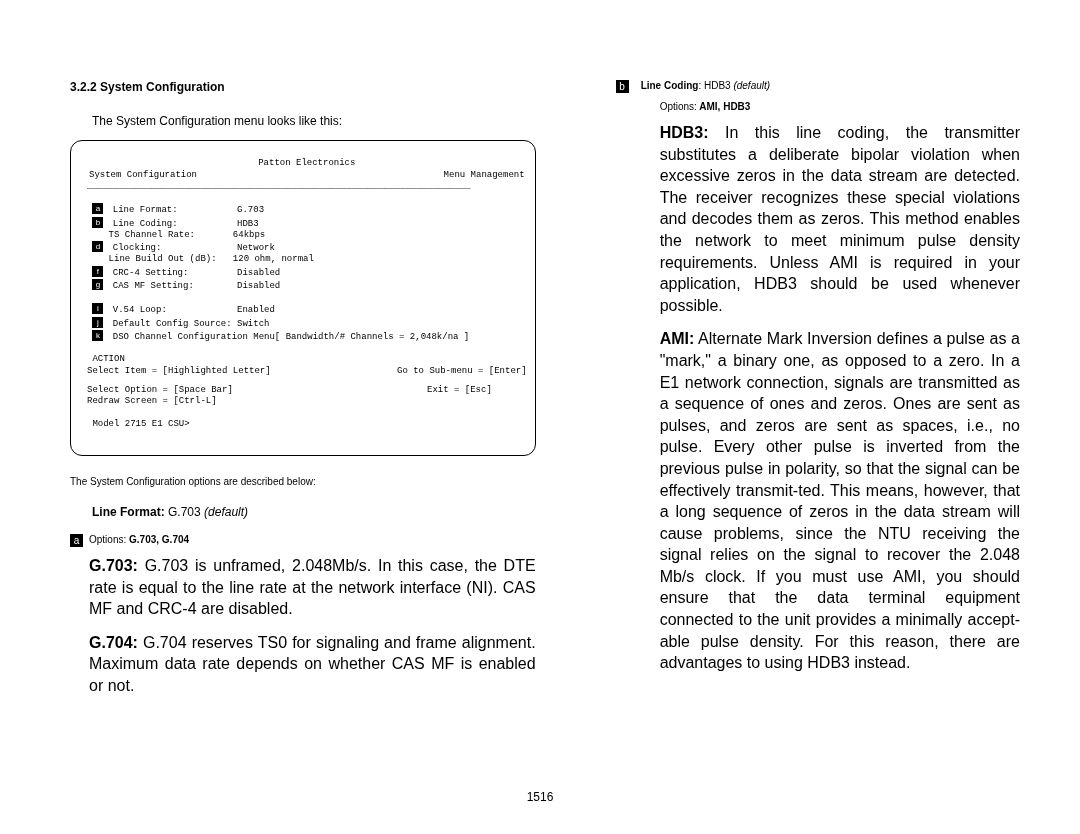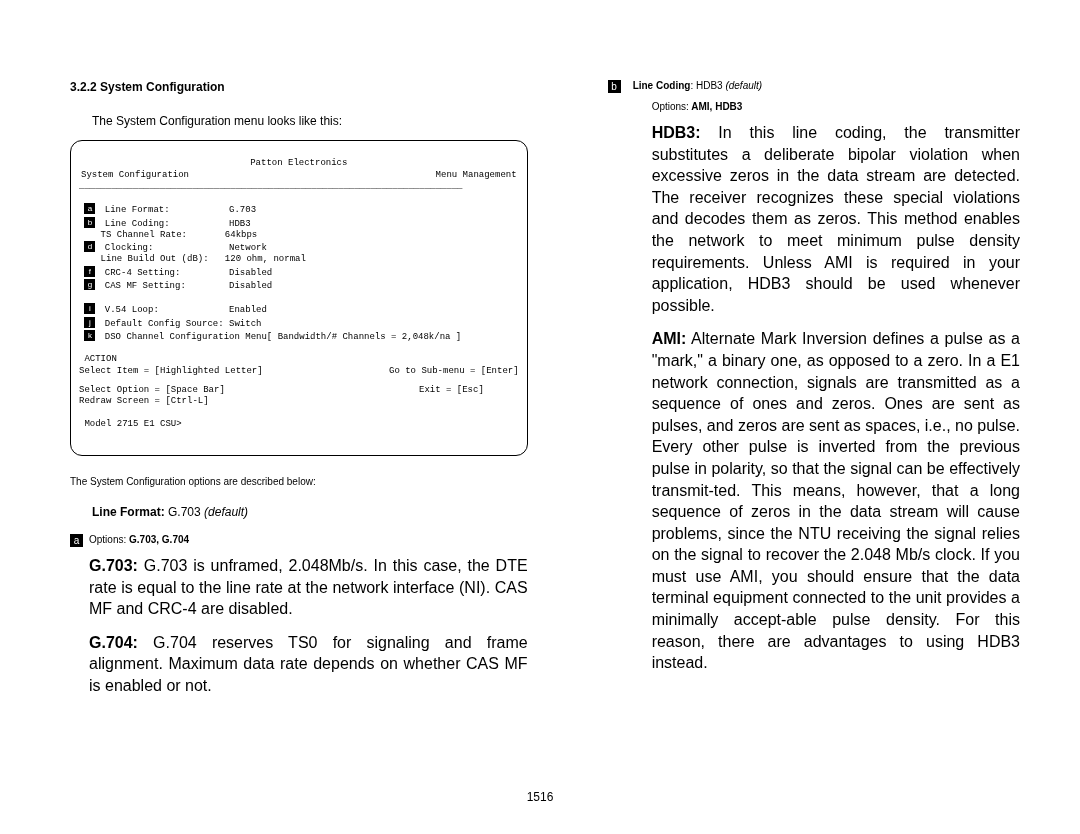--- a/index.html
+++ b/index.html
@@ -21,21 +21,21 @@
   }
   .col {
     flex: 1;
     position: relative;
   }
   .section-heading { font-weight: bold; margin-bottom: 20px; font-size: 12px;}
   .intro-line { margin: 0 0 12px 22px; font-size: 12px;}
   .screen-box {
     border: 1px solid #000;
     border-radius: 12px;
-    padding: 6px 8px 14px 8px;
+    padding: 6px 8px 14px 16px;
     margin: 0 0 20px 0;
     font-family: "Courier New", monospace;
     font-size: 9px;
     line-height: 1.25;
     white-space: pre;
   }
   .marker {
     display: inline-block;
     width: 11px;
     height: 11px;

